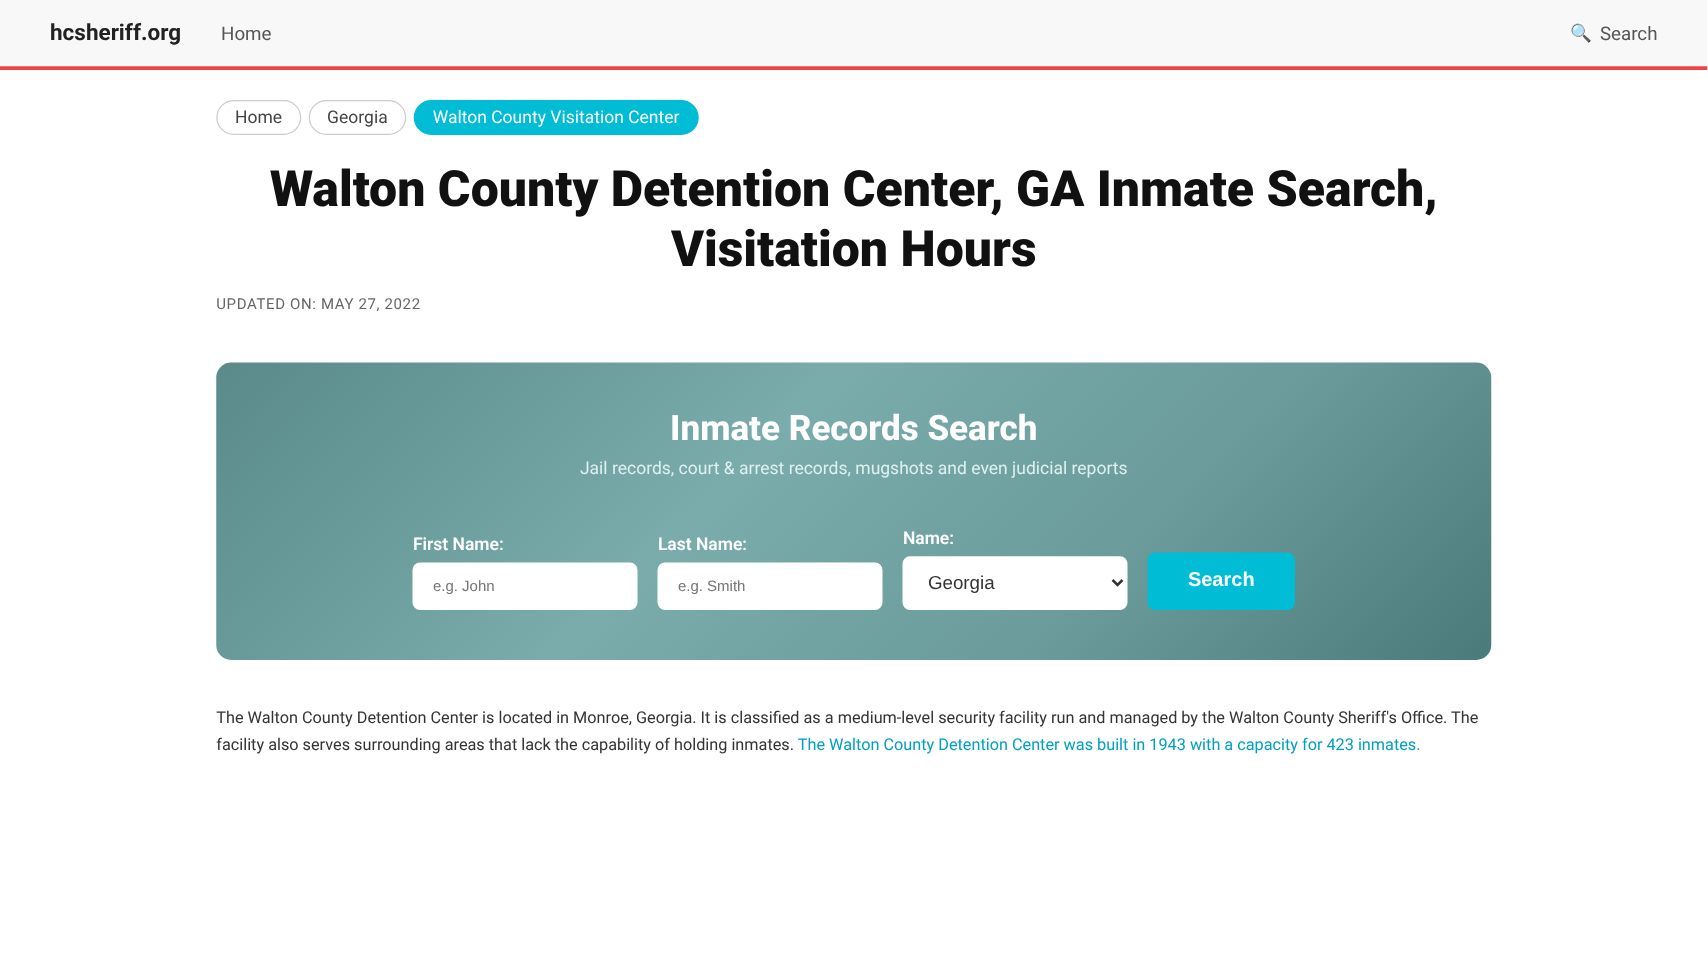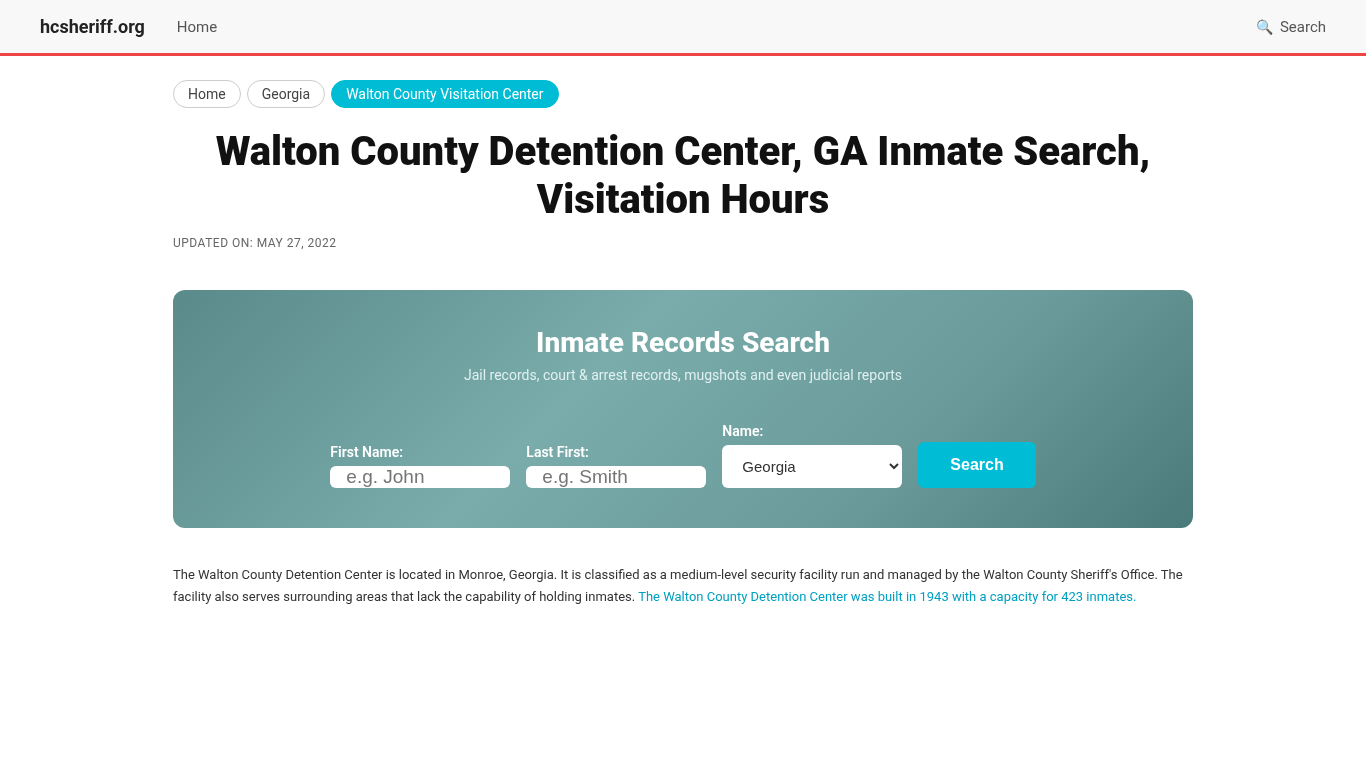--- a/index.html
+++ b/index.html
@@ -80,24 +80,24 @@
     }
     .search-form {
       display: flex;
       align-items: flex-end;
       gap: 16px;
       justify-content: center;
     }
     .form-group { display: flex; flex-direction: column; gap: 6px; }
     .form-label { color: #fff; font-size: 14px; font-weight: 600; }
     .form-input {
-      padding: 0 16px;
+      padding: 12px 16px;
       border: none;
       border-radius: 6px;
-      font-size: 19px;
+      font-size: 12px;
       color: #999;
       background: #fff;
       width: 180px;
       outline: none;
     }
     .form-select {
       padding: 12px 16px;
       border: none;
       border-radius: 6px;
       font-size: 15px;
@@ -150,21 +150,21 @@
 
   <div class="inmate-search-box">
     <div class="inmate-search-title">Inmate Records Search</div>
     <div class="inmate-search-subtitle">Jail records, court &amp; arrest records, mugshots and even judicial reports</div>
     <div class="search-form">
       <div class="form-group">
         <label class="form-label">First Name:</label>
         <input class="form-input" type="text" placeholder="e.g. John" style="">
       </div>
       <div class="form-group">
-        <label class="form-label">Last First:</label>
+        <label class="form-label">Last Name:</label>
         <input class="form-input" type="text" placeholder="e.g. Smith" style="">
       </div>
       <div class="form-group">
         <label class="form-label">Name:</label>
         <select class="form-select" id="state-select"><option value="Alabama">Alabama</option><option value="Alaska">Alaska</option><option value="Arizona">Arizona</option><option value="Arkansas">Arkansas</option><option value="California">California</option><option value="Colorado">Colorado</option><option value="Connecticut">Connecticut</option><option value="Delaware">Delaware</option><option value="Florida">Florida</option><option value="Georgia" selected="">Georgia</option><option value="Hawaii">Hawaii</option><option value="Idaho">Idaho</option><option value="Illinois">Illinois</option><option value="Indiana">Indiana</option><option value="Iowa">Iowa</option><option value="Kansas">Kansas</option><option value="Kentucky">Kentucky</option><option value="Louisiana">Louisiana</option><option value="Maine">Maine</option><option value="Maryland">Maryland</option><option value="Massachusetts">Massachusetts</option><option value="Michigan">Michigan</option><option value="Minnesota">Minnesota</option><option value="Mississippi">Mississippi</option><option value="Missouri">Missouri</option><option value="Montana">Montana</option><option value="Nebraska">Nebraska</option><option value="Nevada">Nevada</option><option value="New Hampshire">New Hampshire</option><option value="New Jersey">New Jersey</option><option value="New Mexico">New Mexico</option><option value="New York">New York</option><option value="North Carolina">North Carolina</option><option value="North Dakota">North Dakota</option><option value="Ohio">Ohio</option><option value="Oklahoma">Oklahoma</option><option value="Oregon">Oregon</option><option value="Pennsylvania">Pennsylvania</option><option value="Rhode Island">Rhode Island</option><option value="South Carolina">South Carolina</option><option value="South Dakota">South Dakota</option><option value="Tennessee">Tennessee</option><option value="Texas">Texas</option><option value="Utah">Utah</option><option value="Vermont">Vermont</option><option value="Virginia">Virginia</option><option value="Washington">Washington</option><option value="West Virginia">West Virginia</option><option value="Wisconsin">Wisconsin</option><option value="Wyoming">Wyoming</option></select>
       </div>
       <button class="search-btn">Search</button>
     </div>
   </div>
 

